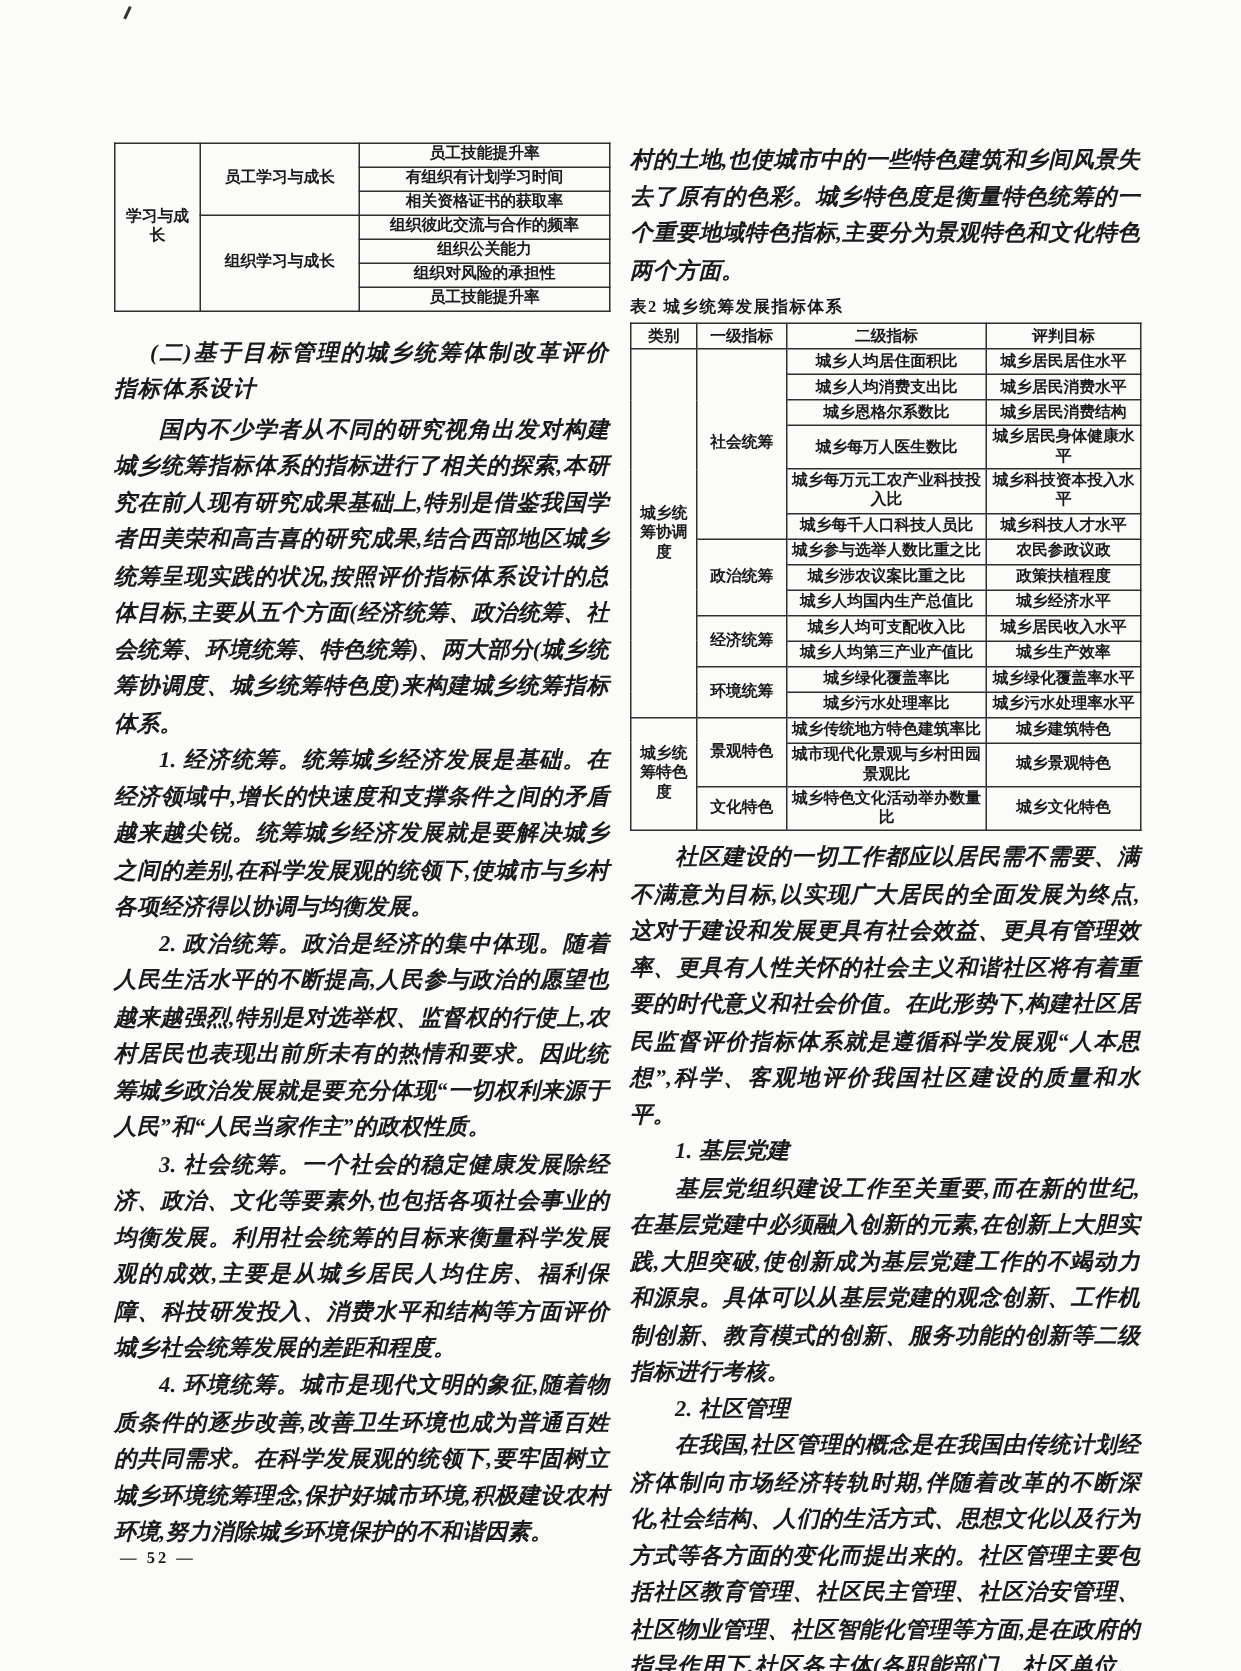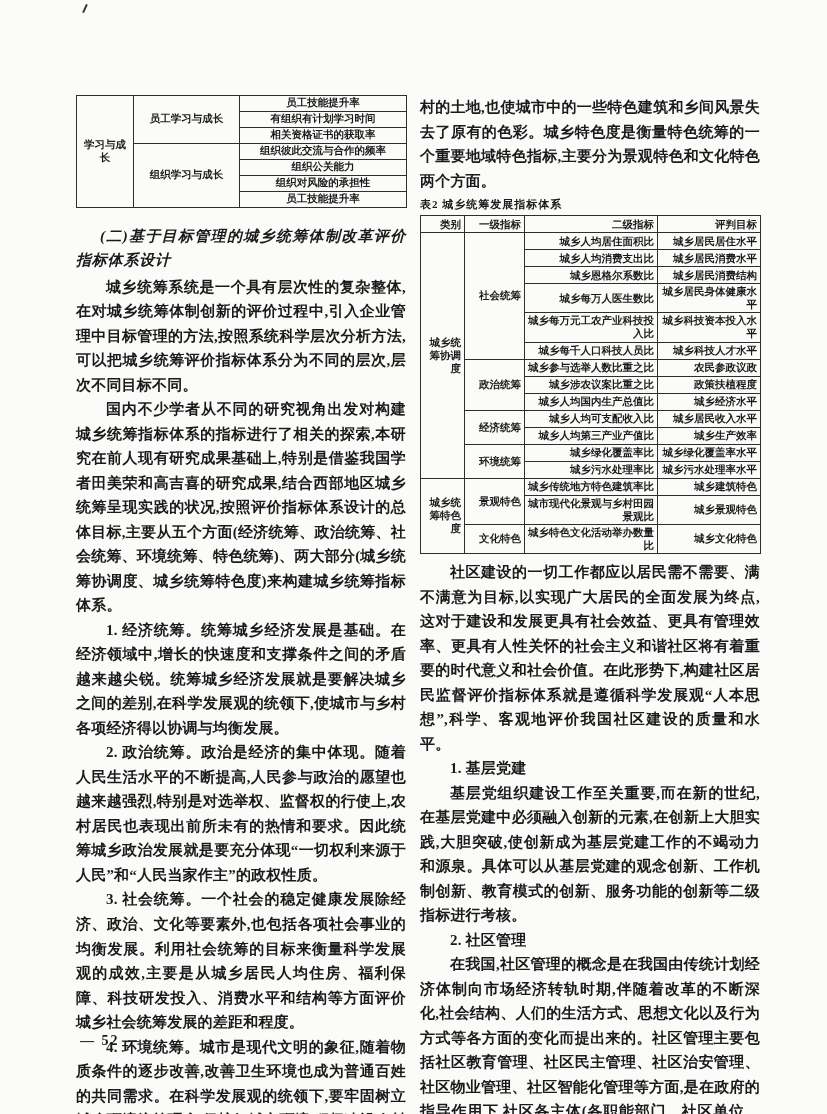--- a/index.html
+++ b/index.html
@@ -31,20 +31,21 @@
 
   
   .para{
     margin:0;
     font-size:15px;
     line-height:1.635;
     text-align:justify;
     text-indent:2em;
     font-weight:600;
     letter-spacing:0.2px;
+    font-style:italic;
   }
   .para.no-indent{text-indent:0;}
   .subheading{
     margin:16px 0 2px 0;
     font-size:15px;
     font-weight:bold;
     font-style:italic;
     line-height:1.62;
     text-align:justify;
     text-indent:1.6em;
@@ -62,26 +63,26 @@
   }
   .table-title{
     font-size:11px;font-weight:bold;
     margin:4px 0 3px 0;
     letter-spacing:1px;
   }
   .data-table{width:340px;margin-bottom:6px;}
   .data-table th,.data-table td{
     border:1px solid var(--border);
     font-size:10.5px;font-weight:bold;
-    text-align:right;vertical-align:middle;
+    text-align:center;vertical-align:middle;
     padding:1px 3px;height:14px;line-height:1.25;
   }
   .page-number{
     position:absolute;left:80px;top:1033px;
-    font-size:14px;font-weight:bold;
+    font-size:11px;font-weight:bold;
     letter-spacing:2px;
   }
 </style>
 </head>
 <body>
 
 <div class="page">
   <div class="artifact"></div>
 
   <div class="columns">
@@ -115,21 +116,20 @@
             <tr>
               <td>组织对风险的承担性</td>
             </tr>
             <tr>
               <td>员工技能提升率</td>
             </tr>
           </tbody>
         </table>
       <h3 class="subheading">(二)基于目标管理的城乡统筹体制改革评价指标体系设计</h3>
       <div>
-          <p class="para">城乡统筹系统是一个具有层次性的复杂整体,在对城乡统筹体制创新的评价过程中,引入企业管理中目标管理的方法,按照系统科学层次分析方法,可以把城乡统筹评价指标体系分为不同的层次,层次不同目标不同。</p>
           <p class="para">国内不少学者从不同的研究视角出发对构建城乡统筹指标体系的指标进行了相关的探索,本研究在前人现有研究成果基础上,特别是借鉴我国学者田美荣和高吉喜的研究成果,结合西部地区城乡统筹呈现实践的状况,按照评价指标体系设计的总体目标,主要从五个方面(经济统筹、政治统筹、社会统筹、环境统筹、特色统筹)、两大部分(城乡统筹协调度、城乡统筹特色度)来构建城乡统筹指标体系。</p>
           <p class="para">1. 经济统筹。统筹城乡经济发展是基础。在经济领域中,增长的快速度和支撑条件之间的矛盾越来越尖锐。统筹城乡经济发展就是要解决城乡之间的差别,在科学发展观的统领下,使城市与乡村各项经济得以协调与均衡发展。</p>
           <p class="para">2. 政治统筹。政治是经济的集中体现。随着人民生活水平的不断提高,人民参与政治的愿望也越来越强烈,特别是对选举权、监督权的行使上,农村居民也表现出前所未有的热情和要求。因此统筹城乡政治发展就是要充分体现“一切权利来源于人民”和“人民当家作主”的政权性质。</p>
           <p class="para">3. 社会统筹。一个社会的稳定健康发展除经济、政治、文化等要素外,也包括各项社会事业的均衡发展。利用社会统筹的目标来衡量科学发展观的成效,主要是从城乡居民人均住房、福利保障、科技研发投入、消费水平和结构等方面评价城乡社会统筹发展的差距和程度。</p>
           <p class="para">4. 环境统筹。城市是现代文明的象征,随着物质条件的逐步改善,改善卫生环境也成为普通百姓的共同需求。在科学发展观的统领下,要牢固树立城乡环境统筹理念,保护好城市环境,积极建设农村环境,努力消除城乡环境保护的不和谐因素。</p>
         </div>
     </div>
 
     <div class="col-right">
       <p class="para no-indent">村的土地,也使城市中的一些特色建筑和乡间风景失去了原有的色彩。城乡特色度是衡量特色统筹的一个重要地域特色指标,主要分为景观特色和文化特色两个方面。</p>

